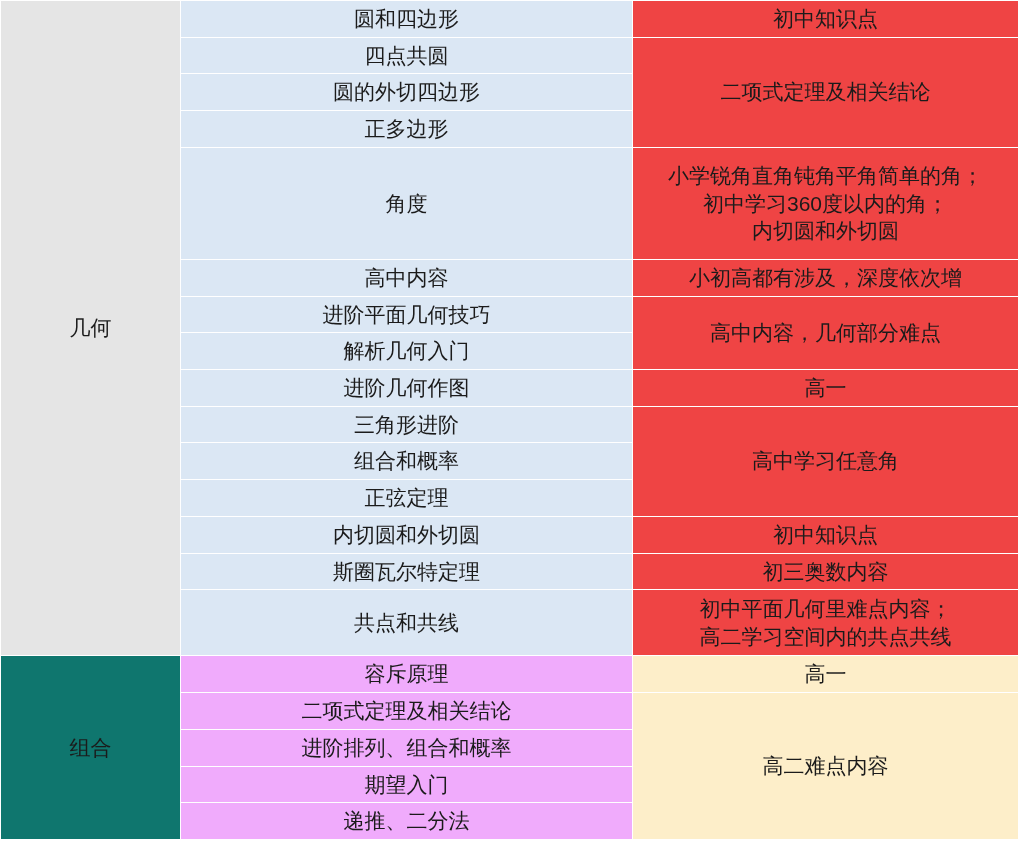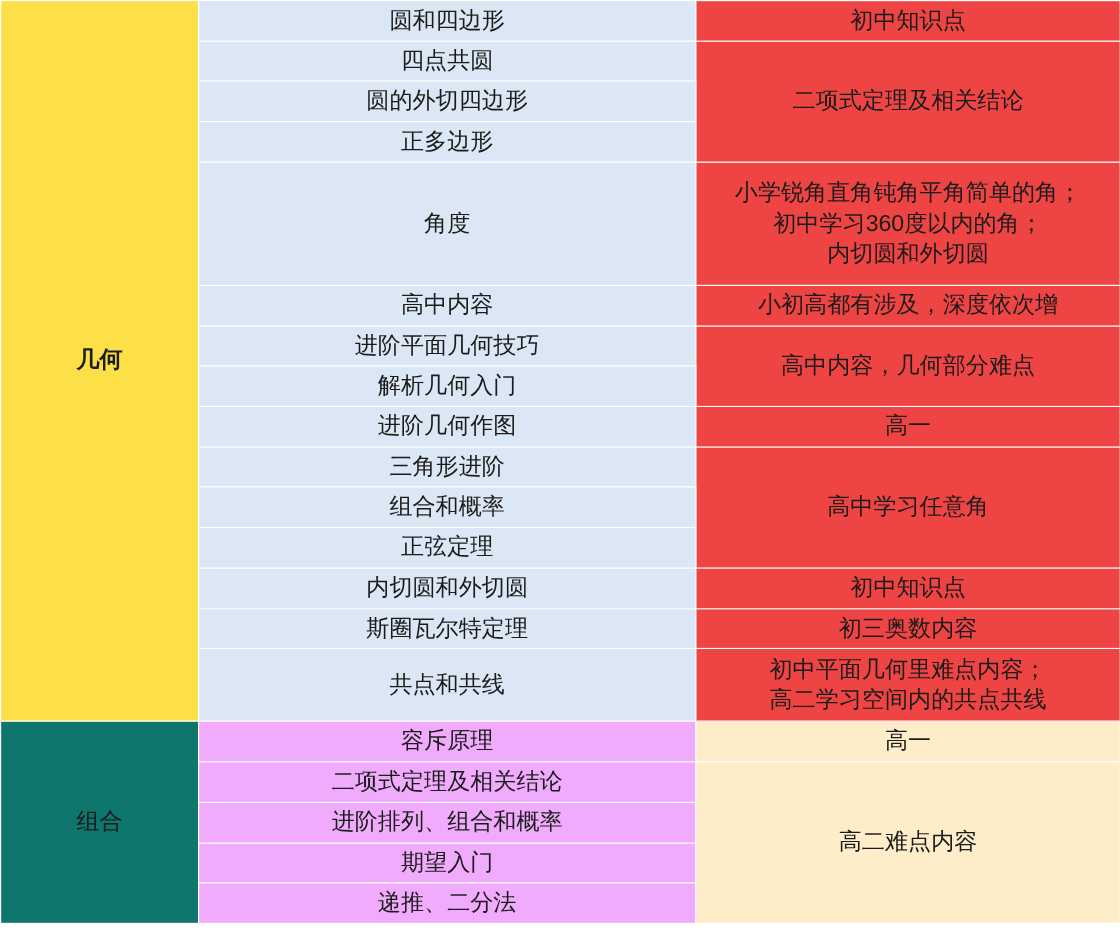--- a/index.html
+++ b/index.html
@@ -30,21 +30,21 @@
   }
   col.c-cat { width: 180px; }
   col.c-topic { width: 452px; }
   col.c-note { width: 386px; }
 
   
   td.cat {
     background: #dfe3ee;
     font-size: 21px;
   }
-  td.cat-geometry { background: #fde047; font-weight: bold; }
+  td.cat-geometry { background: #e5e5e5; }
   td.cat-combinatorics { background: #0f766e; }
 
   
   td.topic-geo {
     background: #dbe7f4;
   }
   td.note-geo {
     background: #ef4444;
   }
 

